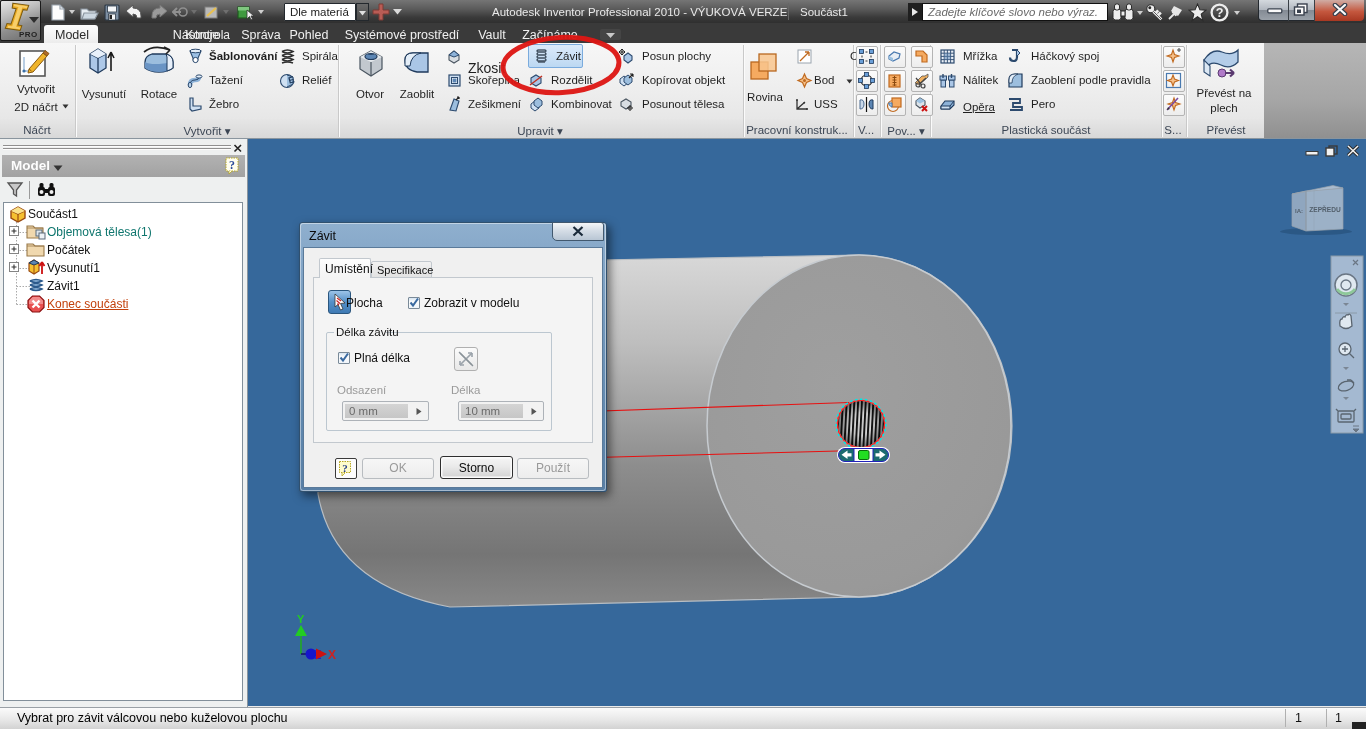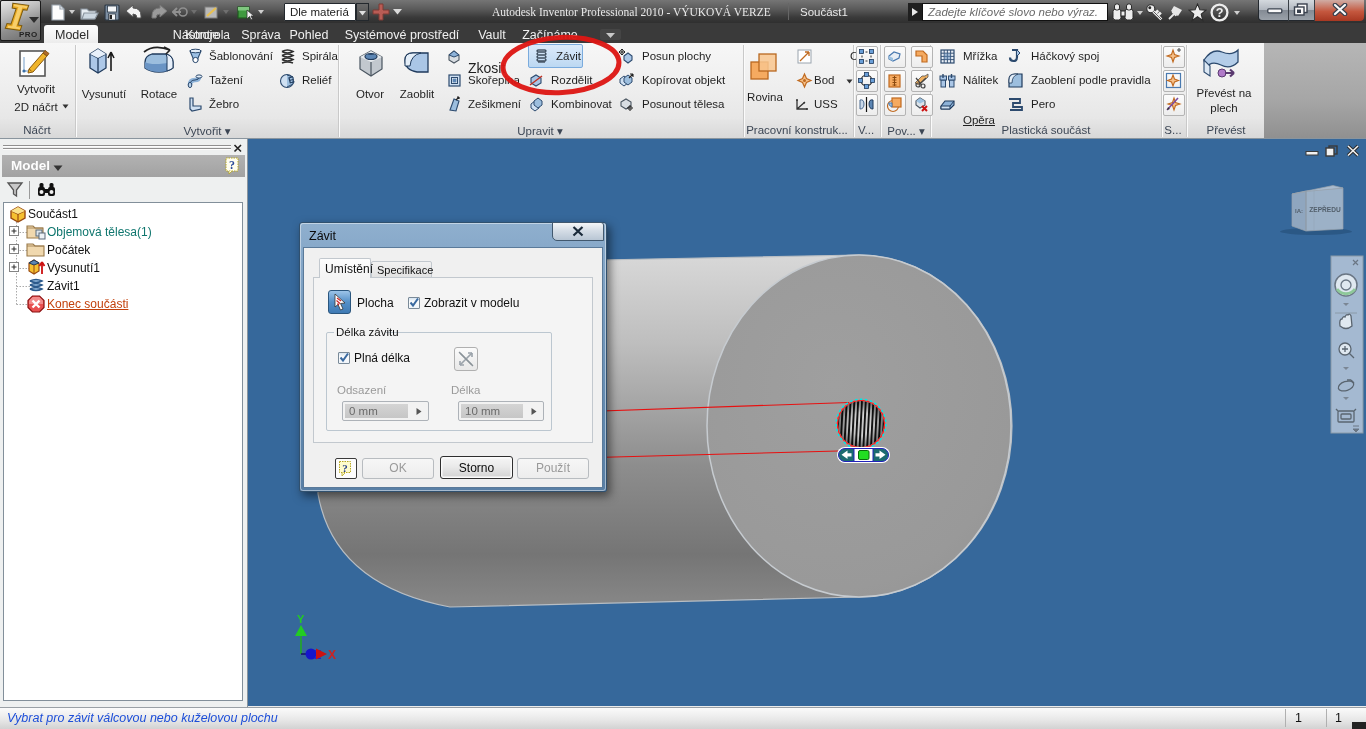--- a/index.html
+++ b/index.html
@@ -70,21 +70,21 @@
 <div class="a" style="left:356px;top:3px;width:13px;height:18px;background:linear-gradient(180deg,#6a6a6a,#4a4a4a);border:1px solid #23282d"></div>
 <svg class="a" style="left:358px;top:10px" width="9" height="6">
       <path d="M1 1 L8 1 L4.5 5.5 Z" fill="#e0e0e0"></path>
     </svg>
     <svg class="a" style="left:371px;top:3px" width="20" height="19">
       <path d="M8 1 L12 1 L12 7 L18 7 L18 11 L12 11 L12 17 L8 17 L8 11 L2 11 L2 7 L8 7 Z" fill="#b95c55" stroke="#7c3a34" stroke-width="1"></path>
     </svg>
     <svg class="a" style="left:392px;top:8px" width="11" height="8">
       <path d="M1 1 L10 1 L5.5 6.5 Z" fill="#dadada"></path>
     </svg>
-    <div class="a tx" style="left:492px;top:6px;font-size:11.5px;color:#e9e9e9;font-family:Liberation Serif, serif;">Autodesk Inventor Professional 2010 - VÝUKOVÁ VERZE</div>
+    <div class="a tx" style="left:492px;top:6px;font-size:11.5px;color:#e9e9e9;">Autodesk Inventor Professional 2010 - VÝUKOVÁ VERZE</div>
 <div class="a tx" style="left:800px;top:6px;font-size:11.5px;color:#e9e9e9;">Součást1</div>
 <div class="a" style="left:788px;top:3px;width:1px;height:17px;background:#666"></div>
 <div class="a" style="left:908px;top:3px;width:14px;height:18px;background:#1f1f1f"></div>
 <svg class="a" style="left:911px;top:7px" width="8" height="10">
       <path d="M1 1 L7 5 L1 9 Z" fill="#e8e8e8"></path>
     </svg>
     <div class="a" style="left:922px;top:3px;width:186px;height:18px;background:#fff;border:1px solid #111"></div>
 <div class="a tx" style="left:928px;top:6px;font-size:11.5px;color:#6a6a6a;font-style:italic">Zadejte klíčové slovo nebo výraz.</div>
 <svg class="a" style="left:1112px;top:3px" width="22" height="18" viewBox="0 0 22 18">
 <g fill="#ededed" stroke="#2a2a2a" stroke-width="1">
@@ -204,21 +204,21 @@
 <path d="M5 16 Q12 20 33 16 L33 22 Q28 26 19 26 Q10 26 5 22 Z" fill="#6a94c4"></path>
 <path d="M26 8 Q33 10 33 16 L33 22 Q30 24 27 25 L27 11 Z" fill="#e8f0fa" stroke="#1f3a5c" stroke-width="1"></path>
 <path d="M4 6 Q14 -2 30 4 M30 4 L24 1 M30 4 L26 8" stroke="#222" stroke-width="1.7" fill="none"></path>
     </svg>
     <div class="a tx" style="left:59px;top:88px;width:200px;text-align:center;font-size:11.5px;color:#1f1f1f;">Rotace</div>
 <svg class="a" style="left:187px;top:48px" width="17" height="17" viewBox="0 0 17 17">
       <path d="M3 3 L14 3 L11 10 Q11 14 8.5 14 Q6 14 6 10 Z" fill="#9cc0e4" stroke="#2c4a6e" stroke-width="1.1"></path>
       <ellipse cx="8.5" cy="3" rx="5.5" ry="1.8" fill="#e4eef8" stroke="#2c4a6e" stroke-width="1"></ellipse>
       <circle cx="8.5" cy="12" r="2.6" fill="#fff" stroke="#2c4a6e" stroke-width="1"></circle>
     </svg>
-    <div class="a tx" style="left:209px;top:50px;font-size:11.5px;color:#1f1f1f;">Šablonování</div>
+    <div class="a tx" style="left:209px;top:50px;font-size:11.5px;color:#1f1f1f;font-weight:bold;">Šablonování</div>
 <svg class="a" style="left:187px;top:72px" width="17" height="17" viewBox="0 0 17 17">
       <path d="M3 13 Q3 8 8 8 Q12 8 12 5" fill="none" stroke="#8db2d8" stroke-width="4.5"></path>
       <path d="M3 13 Q3 8 8 8 Q12 8 12 5" fill="none" stroke="#2c4a6e" stroke-width="1" stroke-dasharray="0"></path>
       <ellipse cx="12" cy="4.5" rx="3" ry="1.6" fill="#e4eef8" stroke="#2c4a6e" stroke-width="1"></ellipse>
       <ellipse cx="3" cy="13" rx="1.8" ry="2.6" fill="#bcd4ec" stroke="#2c4a6e" stroke-width="1"></ellipse>
     </svg>
     <div class="a tx" style="left:209px;top:74px;font-size:11.5px;color:#1f1f1f;">Tažení</div>
 <svg class="a" style="left:187px;top:96px" width="17" height="17" viewBox="0 0 17 17">
       <path d="M3 2 L6 2 L6 10 L14 10 L14 13 L5 15 L3 13 Z" fill="#cfe0f2" stroke="#2c4a6e" stroke-width="1.2"></path>
     </svg>
@@ -402,21 +402,21 @@
         <rect x="1" y="4" width="6.5" height="4"></rect>
         <rect x="9.5" y="4" width="6.5" height="4"></rect>
       </g>
       <path d="M4 2 L4 6 M12.5 2 L12.5 6" stroke="#2c4a6e" stroke-width="1.4"></path>
     </svg>
     <div class="a tx" style="left:963px;top:74px;font-size:11.5px;color:#1f1f1f;">Nálitek</div>
 <svg class="a" style="left:939px;top:96px" width="17" height="17" viewBox="0 0 17 17">
       <path d="M2 10 L6 5 L15 5 L15 9 L11 13 L2 13 Z" fill="#8db2d8" stroke="#1f3a5c" stroke-width="1.1"></path>
       <path d="M2 10 L11 10 L11 13 L2 13 Z M11 10 L15 5" fill="#cfe0f2" stroke="#1f3a5c" stroke-width="1"></path>
     </svg>
-    <div class="a tx" style="left:963px;top:114px;font-size:11.5px;color:#1f1f1f;text-decoration:underline;">Opěra</div>
+    <div class="a tx" style="left:963px;top:101px;font-size:11.5px;color:#1f1f1f;text-decoration:underline;">Opěra</div>
 <svg class="a" style="left:1007px;top:48px" width="17" height="17" viewBox="0 0 17 17">
       <path d="M5 2 L10 2 L10 9 Q10 13 6.5 13 Q3 13 3 9.5" fill="none" stroke="#2c4a6e" stroke-width="2.2"></path>
       <path d="M10 2 L13 5 L10 8" fill="#aac6e6" stroke="#2c4a6e" stroke-width="1"></path>
     </svg>
     <div class="a tx" style="left:1031px;top:50px;font-size:11.5px;color:#1f1f1f;">Háčkový spoj</div>
 <svg class="a" style="left:1007px;top:72px" width="17" height="17" viewBox="0 0 17 17">
       <path d="M2 8 Q2 2 8 2 L15 2 L15 15 L2 15 Z" fill="#9cbede" stroke="#1f3a5c" stroke-width="1.2"></path>
       <path d="M2 8 Q2 2 8 2 L11 2 Q5 4 5 11 L2 11 Z" fill="#e4eef8" stroke="#1f3a5c" stroke-width="0.8"></path>
     </svg>
     <div class="a tx" style="left:1031px;top:74px;font-size:11.5px;color:#1f1f1f;">Zaoblení podle pravidla</div>
@@ -659,21 +659,21 @@
 <div class="a" style="left:313px;top:277px;width:280px;height:166px;background:#f4f4f4;border:1px solid #c2c8ce"></div>
 <div class="a" style="left:319px;top:258px;width:52px;height:20px;background:linear-gradient(180deg,#fdfdfd,#f4f4f4);border:1px solid #c2c8ce;border-bottom:none;border-radius:2px 2px 0 0;z-index:3"></div>
 <div class="a tx" style="left:325px;top:262px;font-size:12px;color:#111;z-index:4">Umístění</div>
 <div class="a" style="left:371px;top:261px;width:61px;height:17px;background:linear-gradient(180deg,#f2f2f2,#e2e2e2);border:1px solid #c2c8ce;border-radius:2px 2px 0 0"></div>
 <div class="a tx" style="left:377px;top:264px;font-size:11px;color:#111;">Specifikace</div>
 <div class="a" style="left:328px;top:290px;width:23px;height:24px;background:linear-gradient(180deg,#9cc4e8,#5590c8 50%,#3f7ab4);border:1px solid #2a567e;border-radius:3px"></div>
 <svg class="a" style="left:333px;top:293px" width="14" height="18" viewBox="0 0 14 18">
       <path d="M2 1 L12 10 L7.5 10.5 L10 16 L7.5 17 L5 11.5 L2 14 Z" fill="#fff" stroke="#333" stroke-width="0.8"></path>
       <path d="M4 5 L8 8 M3.5 7.5 L7 10.5 M4.5 10.5 L6 12" stroke="#cc2222" stroke-width="1.1"></path>
     </svg>
-    <div class="a tx" style="left:357px;top:296px;font-size:12px;color:#111;">Plocha</div>
+    <div class="a tx" style="left:346px;top:296px;font-size:12px;color:#111;">Plocha</div>
 <div class="a" style="left:408px;top:297px;width:12px;height:12px;background:linear-gradient(180deg,#d7e5f2,#fdfdfd 40%,#eef4fa);border:1px solid #7a8a98;border-radius:1px"></div>
 <svg class="a" style="left:408px;top:296px" width="13" height="13">
       <path d="M2.5 6.5 L5 9.5 L10 2.5" stroke="#3a6aa0" stroke-width="2" fill="none"></path>
     </svg>
     <div class="a tx" style="left:424px;top:296px;font-size:12px;color:#111;">Zobrazit v modelu</div>
 <div class="a" style="left:326px;top:332px;width:226px;height:99px;border:1px solid #bcc7d0;border-radius:2px"></div>
 <div class="a" style="left:334px;top:326px;width:52px;height:12px;background:#f4f4f4"></div>
 <div class="a tx" style="left:336px;top:326px;font-size:11.5px;color:#111;">Délka závitu</div>
 <div class="a" style="left:338px;top:352px;width:12px;height:12px;background:linear-gradient(180deg,#d7e5f2,#fdfdfd 40%,#eef4fa);border:1px solid #7a8a98;border-radius:1px"></div>
 <svg class="a" style="left:338px;top:351px" width="13" height="13">
@@ -706,21 +706,21 @@
 <path d="M3 12 L3 15 L6 12" fill="#fffccc" stroke="#b8a820" stroke-width="0.8"></path>
 <text x="6" y="10.5" font-size="11" font-weight="bold" fill="#223a8a" text-anchor="middle" font-family="Liberation Serif">?</text>
     </svg>
     <div class="a" style="left:362px;top:458px;width:72px;height:21px;background:linear-gradient(180deg,#f6f6f6,#ededed);border:1px solid #b8bcc0;border-radius:3px"></div>
 <div class="a tx" style="left:362px;top:461px;width:72px;text-align:center;font-size:12px;color:#9a9a9a">OK</div>
     <div class="a" style="left:440px;top:456px;width:73px;height:23px;background:linear-gradient(180deg,#f6f6f6,#eaeaea 45%,#d2d2d2);border:1px solid #2f2f2f;border-radius:3px;box-shadow:inset 0 0 0 1.5px #fbfbfb"></div>
 <div class="a tx" style="left:440px;top:461px;width:73px;text-align:center;font-size:12px;color:#0a0a0a">Storno</div>
     <div class="a" style="left:517px;top:458px;width:72px;height:21px;background:linear-gradient(180deg,#f6f6f6,#ededed);border:1px solid #b8bcc0;border-radius:3px"></div>
 <div class="a tx" style="left:517px;top:461px;width:72px;text-align:center;font-size:12px;color:#9a9a9a">Použít</div>
     <div class="a" style="left:0px;top:707px;width:1366px;height:22px;background:linear-gradient(180deg,#fbfbfb,#e8e8e8 55%,#d2d2d2);border-top:1px solid #9aa0a6"></div>
-<div class="a tx" style="left:7px;top:711px;font-size:12.5px;color:#1d4ed8;font-style:italic;">Vybrat pro závit válcovou nebo kuželovou plochu</div>
+<div class="a tx" style="left:17px;top:711px;font-size:12.5px;color:#000000;">Vybrat pro závit válcovou nebo kuželovou plochu</div>
 <div class="a tx" style="left:1295px;top:711px;font-size:12.5px;color:#111;">1</div>
 <div class="a tx" style="left:1335px;top:711px;font-size:12.5px;color:#111;">1</div>
 <div class="a" style="left:1326px;top:709px;width:1px;height:18px;background:#b0b0b0"></div>
 <div class="a" style="left:1285px;top:709px;width:1px;height:18px;background:#b0b0b0"></div>
 <div class="a" style="left:1352px;top:722px;width:14px;height:7px;background:#222"></div>
 <svg class="a" style="left:496px;top:30px;z-index:20" width="130" height="70" viewBox="0 0 130 70">
       <ellipse cx="65" cy="35" rx="58" ry="27.5" fill="none" stroke="#dd1714" stroke-width="5" transform="rotate(-3 65 35)" opacity="0.96"></ellipse>
     </svg>
   </div>
 </body></html>

